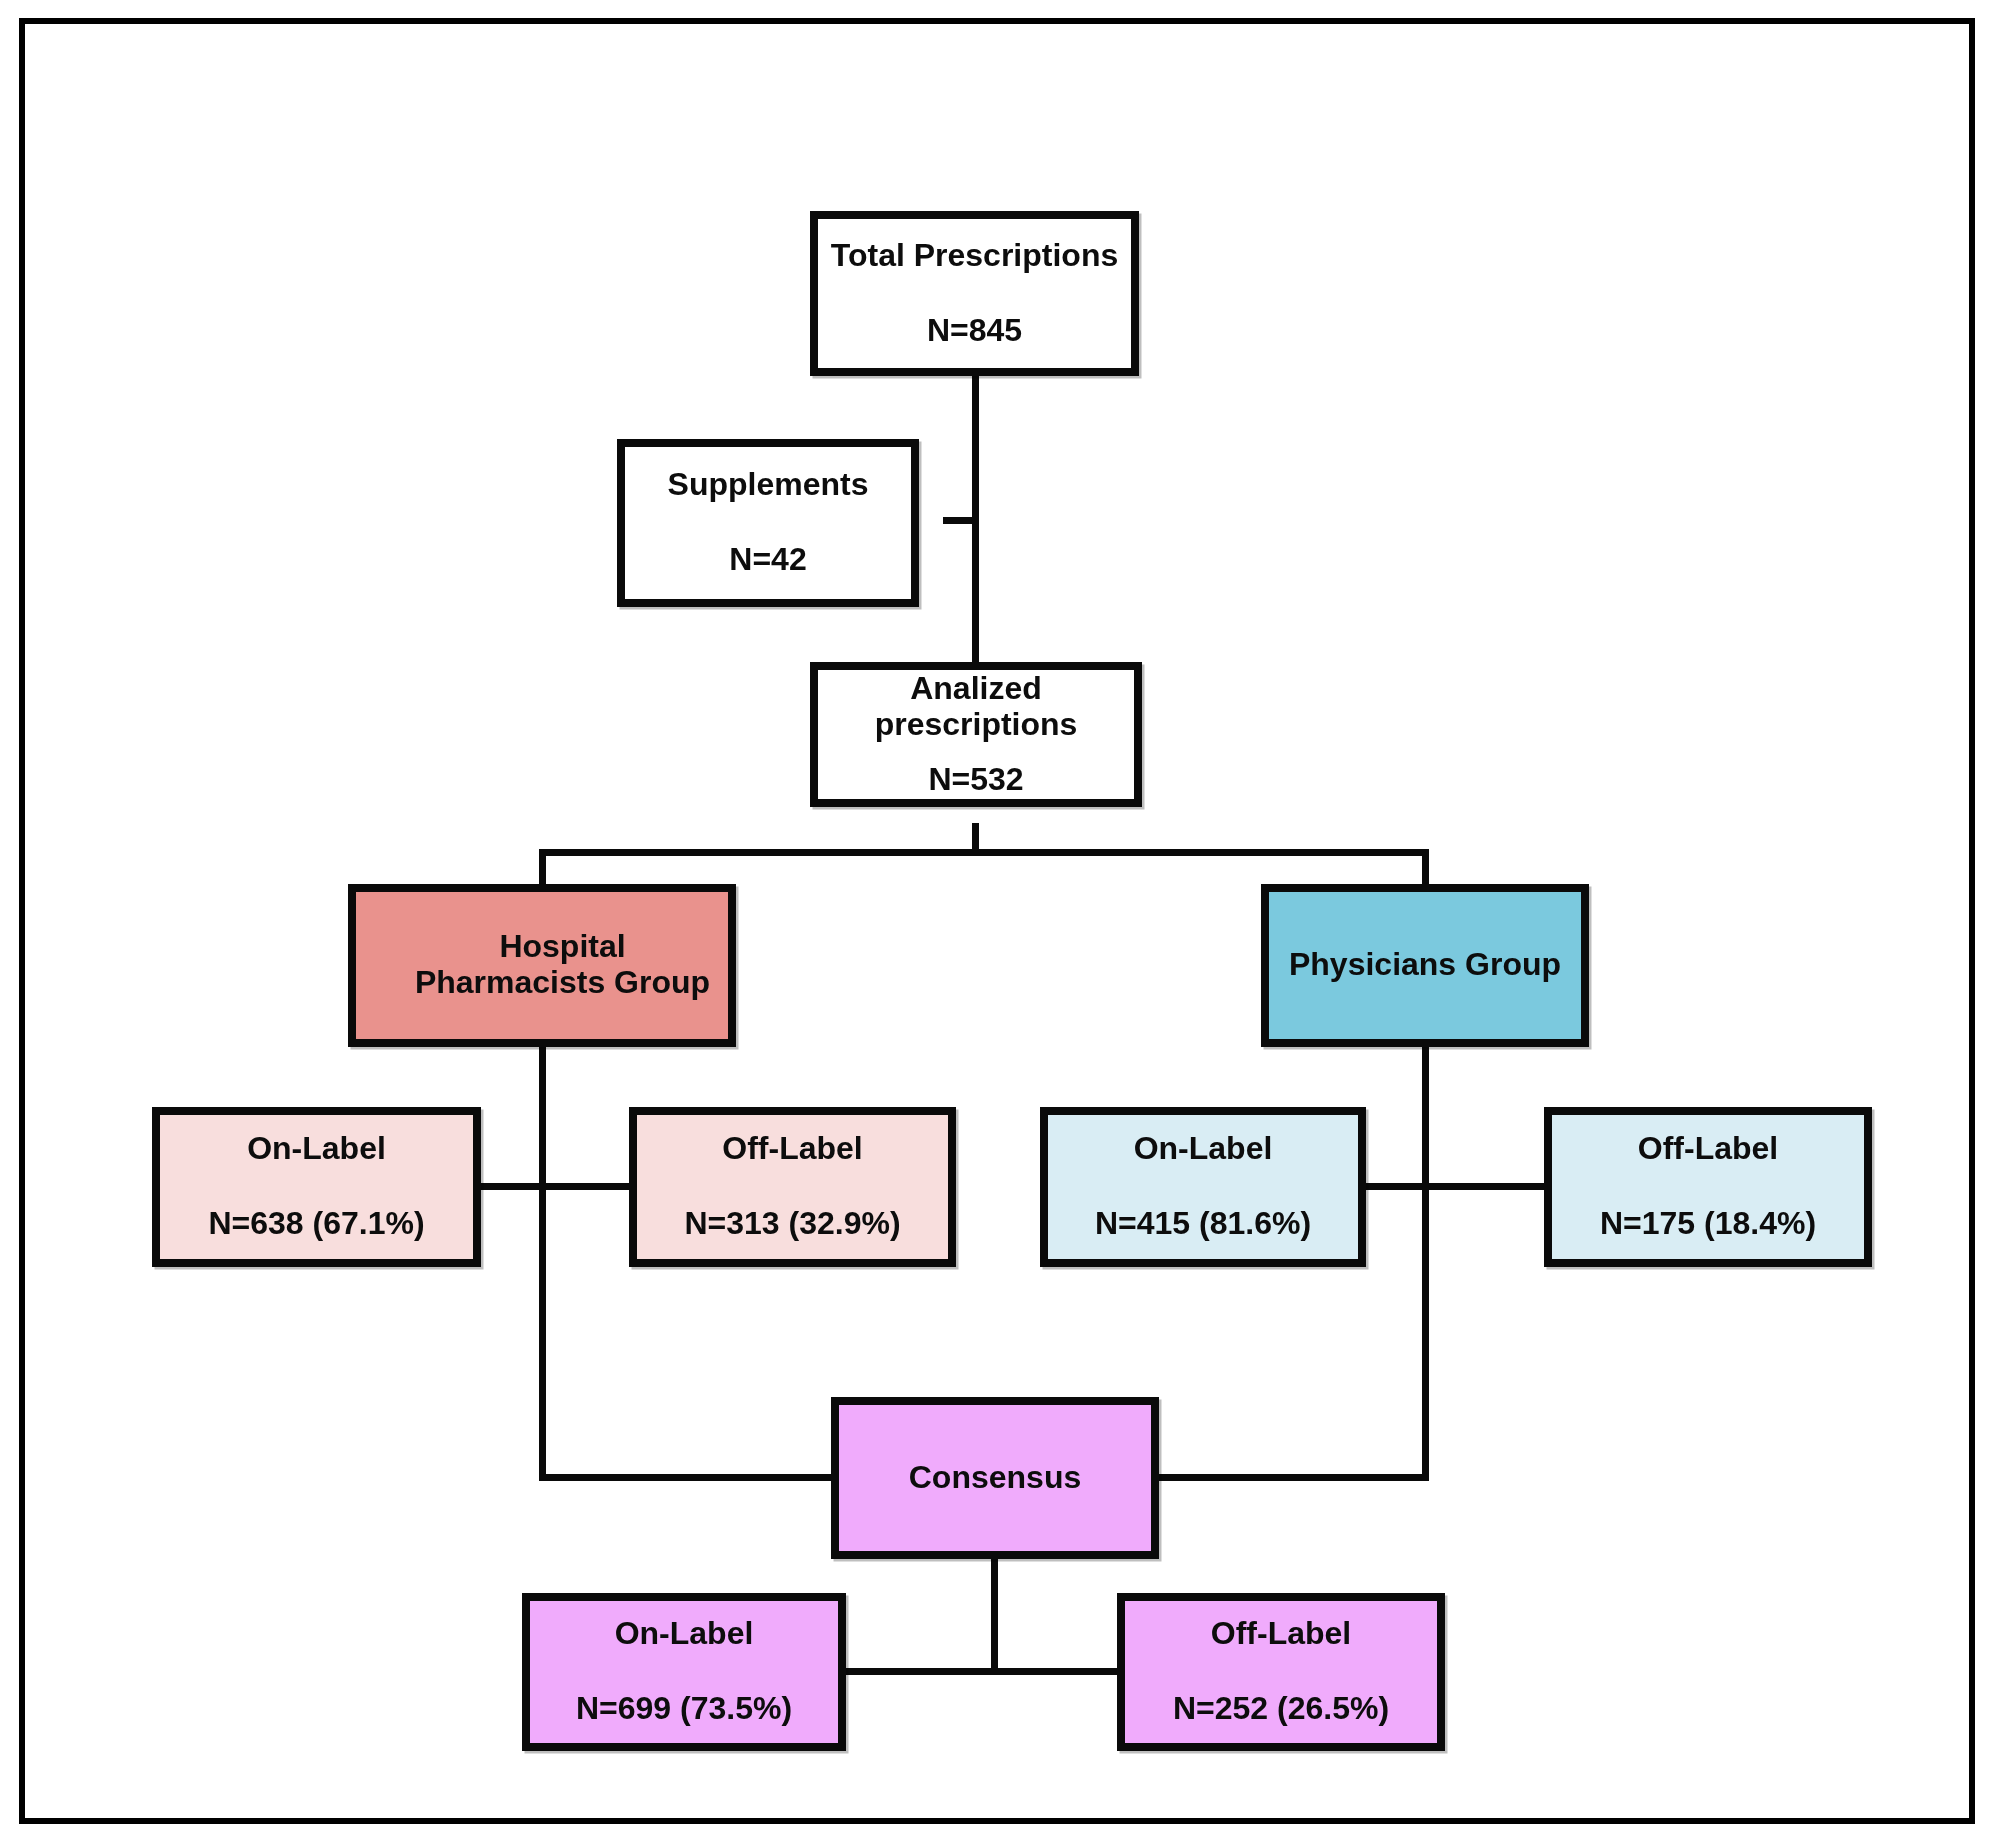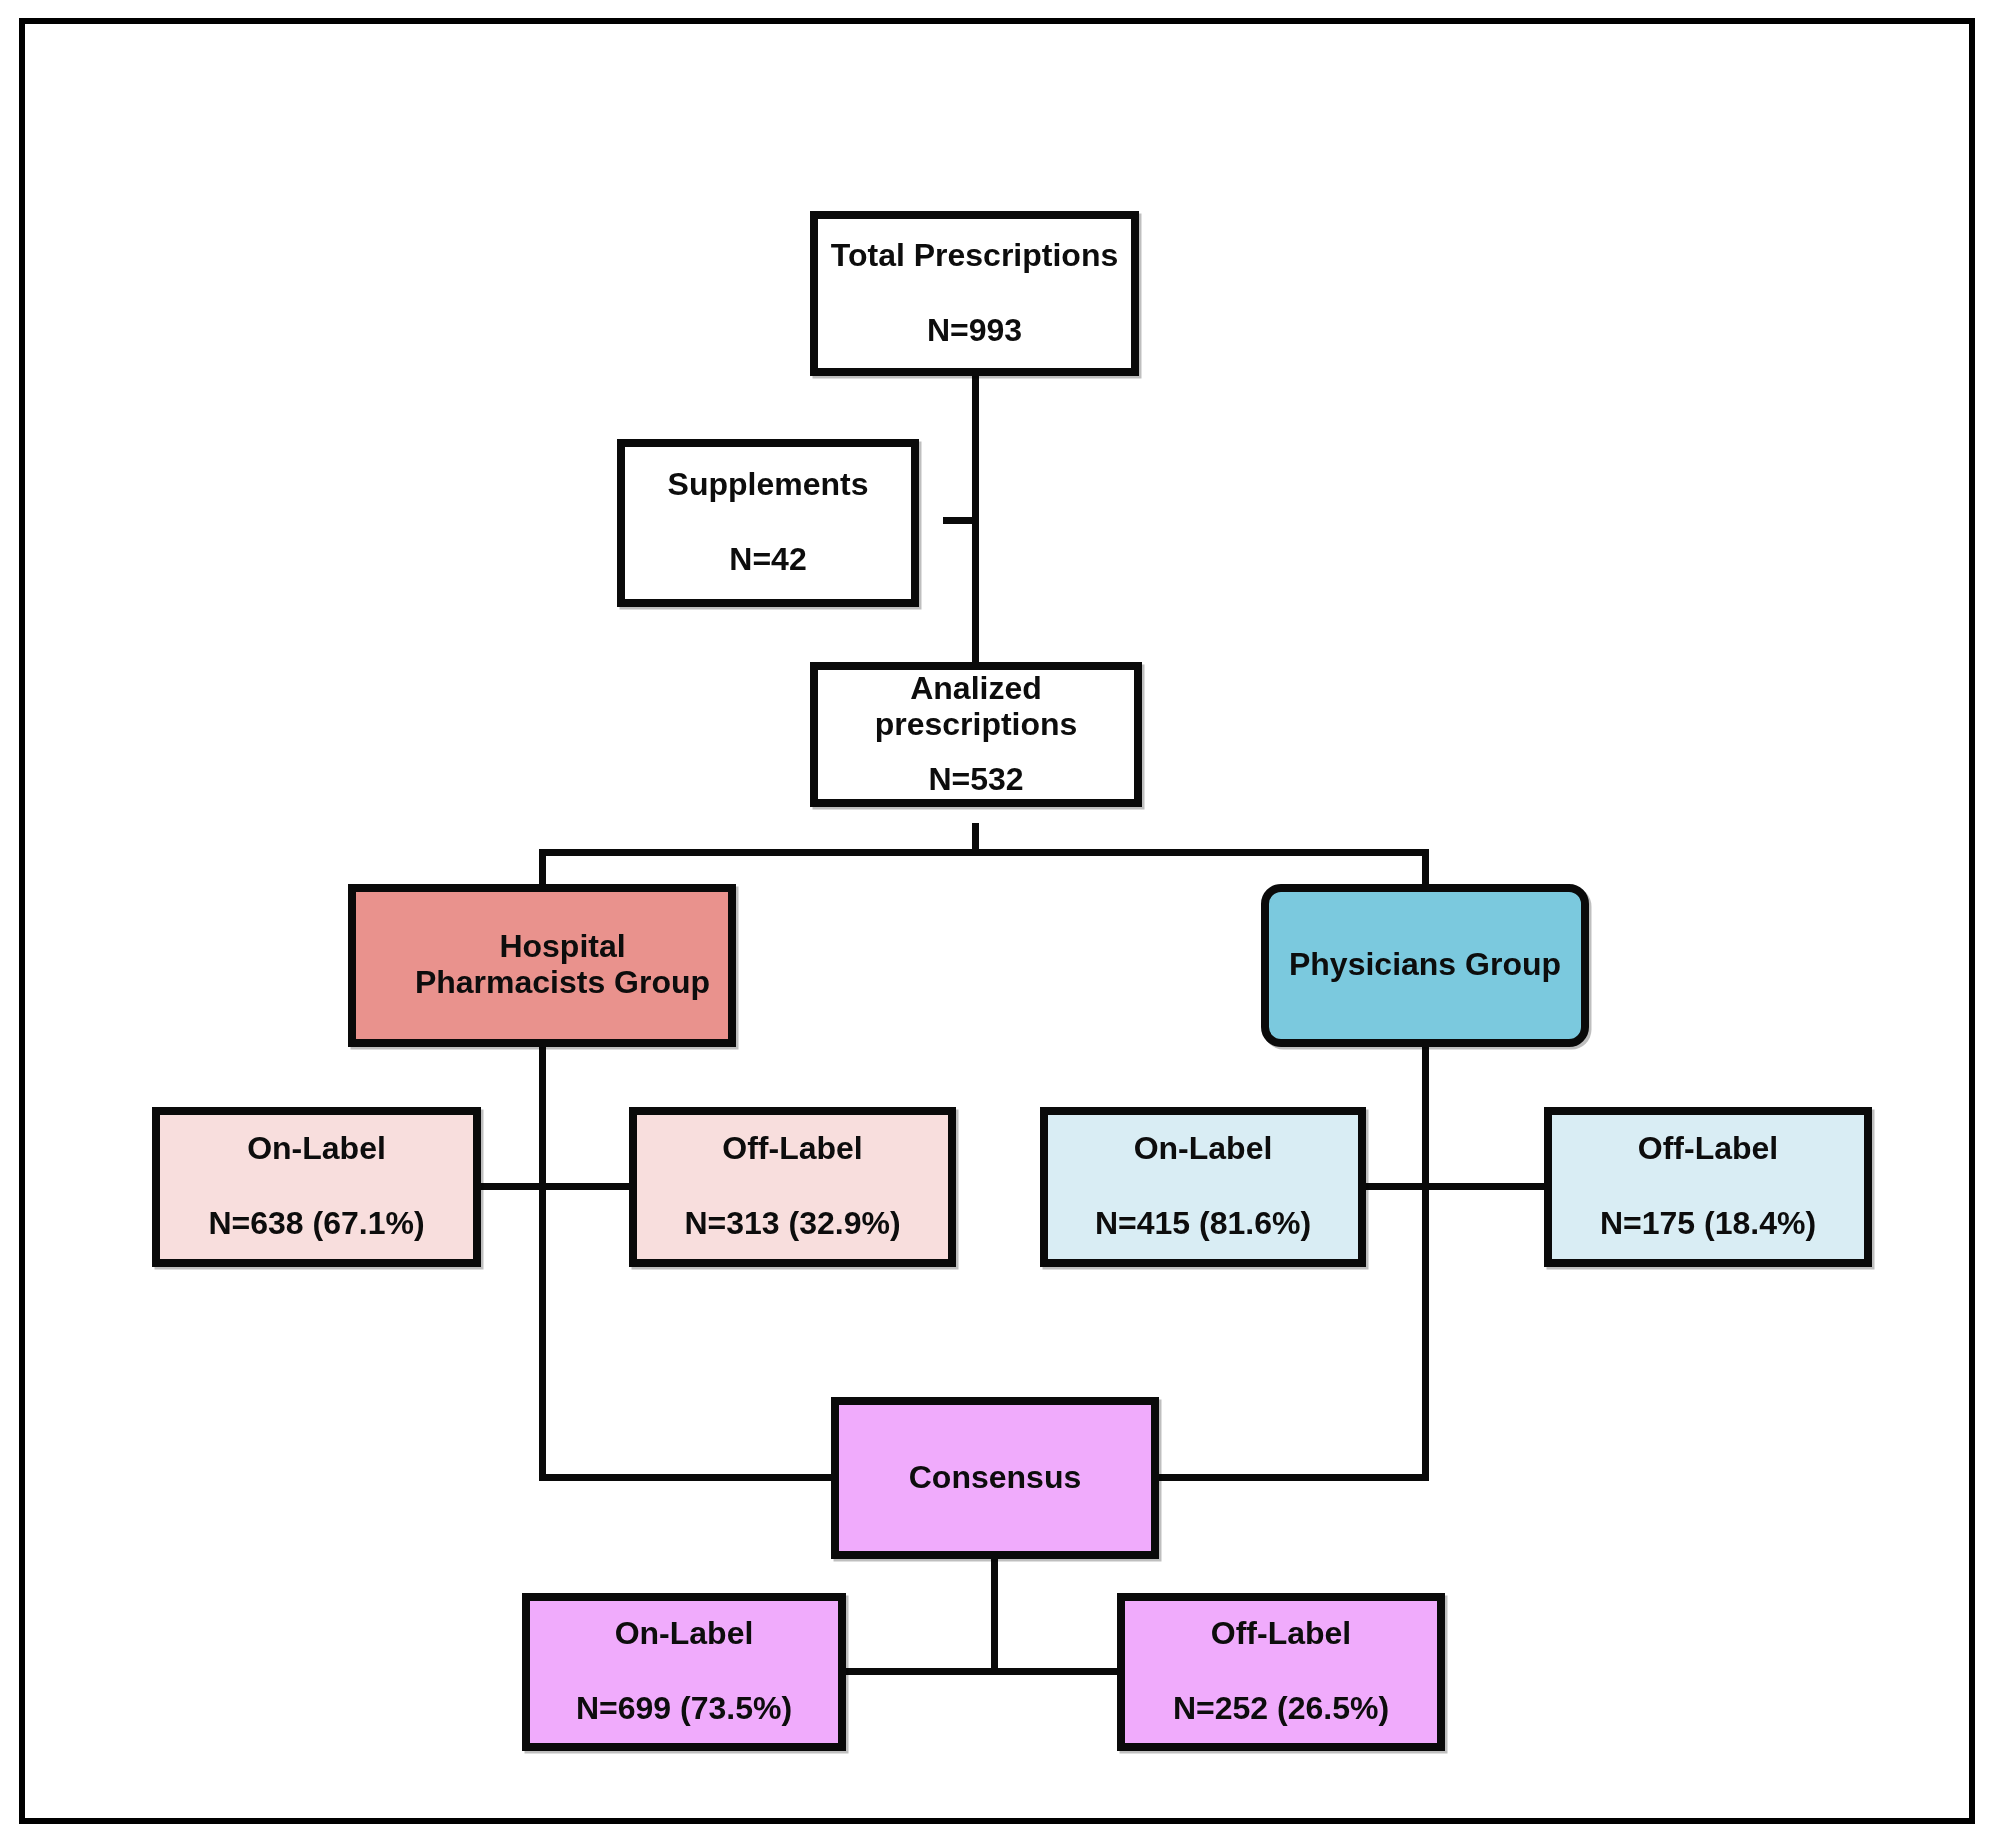--- a/index.html
+++ b/index.html
@@ -27,21 +27,21 @@
     font-weight:bold;
     font-size:32px;
     line-height:1.12;
     color:#0d0d0d;
     box-shadow:2.5px 2.5px 0 rgba(0,0,0,0.25);
   }
   .node .lbl,.node .val{display:block;padding:0 8.9px;}
   .node--white{background:#ffffff;}
   .node--salmon{background:#e9928d;}
   .node--pink{background:#f8dedd;}
-  .node--blue{background:#7bc9de;border-radius:20px;}
+  .node--blue{background:#7bc9de;}
   .node--lblue{background:#d9edf4;}
   .node--green{background:#f0abfc;justify-content:center;}
   .node--analized{gap:19px;}
 
   
   #n-total      {left:785px;top:187px; width:329px;height:165px;}
   #n-supplements{left:592px; top:415px; width:302px;height:168px;}
   #n-analized   {left:785px;top:638px;width:332px;height:145px;}
   #n-pharm      {left:323px; top:860px;width:388px;height:163px;padding-left:41px;}
   #n-phys       {left:1236px;top:860px;width:328px;height:163px;}
@@ -86,21 +86,21 @@
     <div class="line" id="c-right-vertical"></div>
     <div class="line" id="c-left-label"></div>
     <div class="line" id="c-right-label"></div>
     <div class="line" id="c-consensus-left"></div>
     <div class="line" id="c-consensus-right"></div>
     <div class="line" id="c-consensus-bottom"></div>
     <div class="line" id="c-bottom-label"></div>
 
     <div class="node node--white" id="n-total">
       <span class="lbl">Total Prescriptions</span>
-      <span class="val">N=993</span>
+      <span class="val">N=845</span>
     </div>
 
     <div class="node node--white" id="n-supplements">
       <span class="lbl">Supplements</span>
       <span class="val">N=42</span>
     </div>
 
     <div class="node node--white node--analized" id="n-analized">
       <span class="lbl">Analized prescriptions</span>
       <span class="val">N=532</span>

